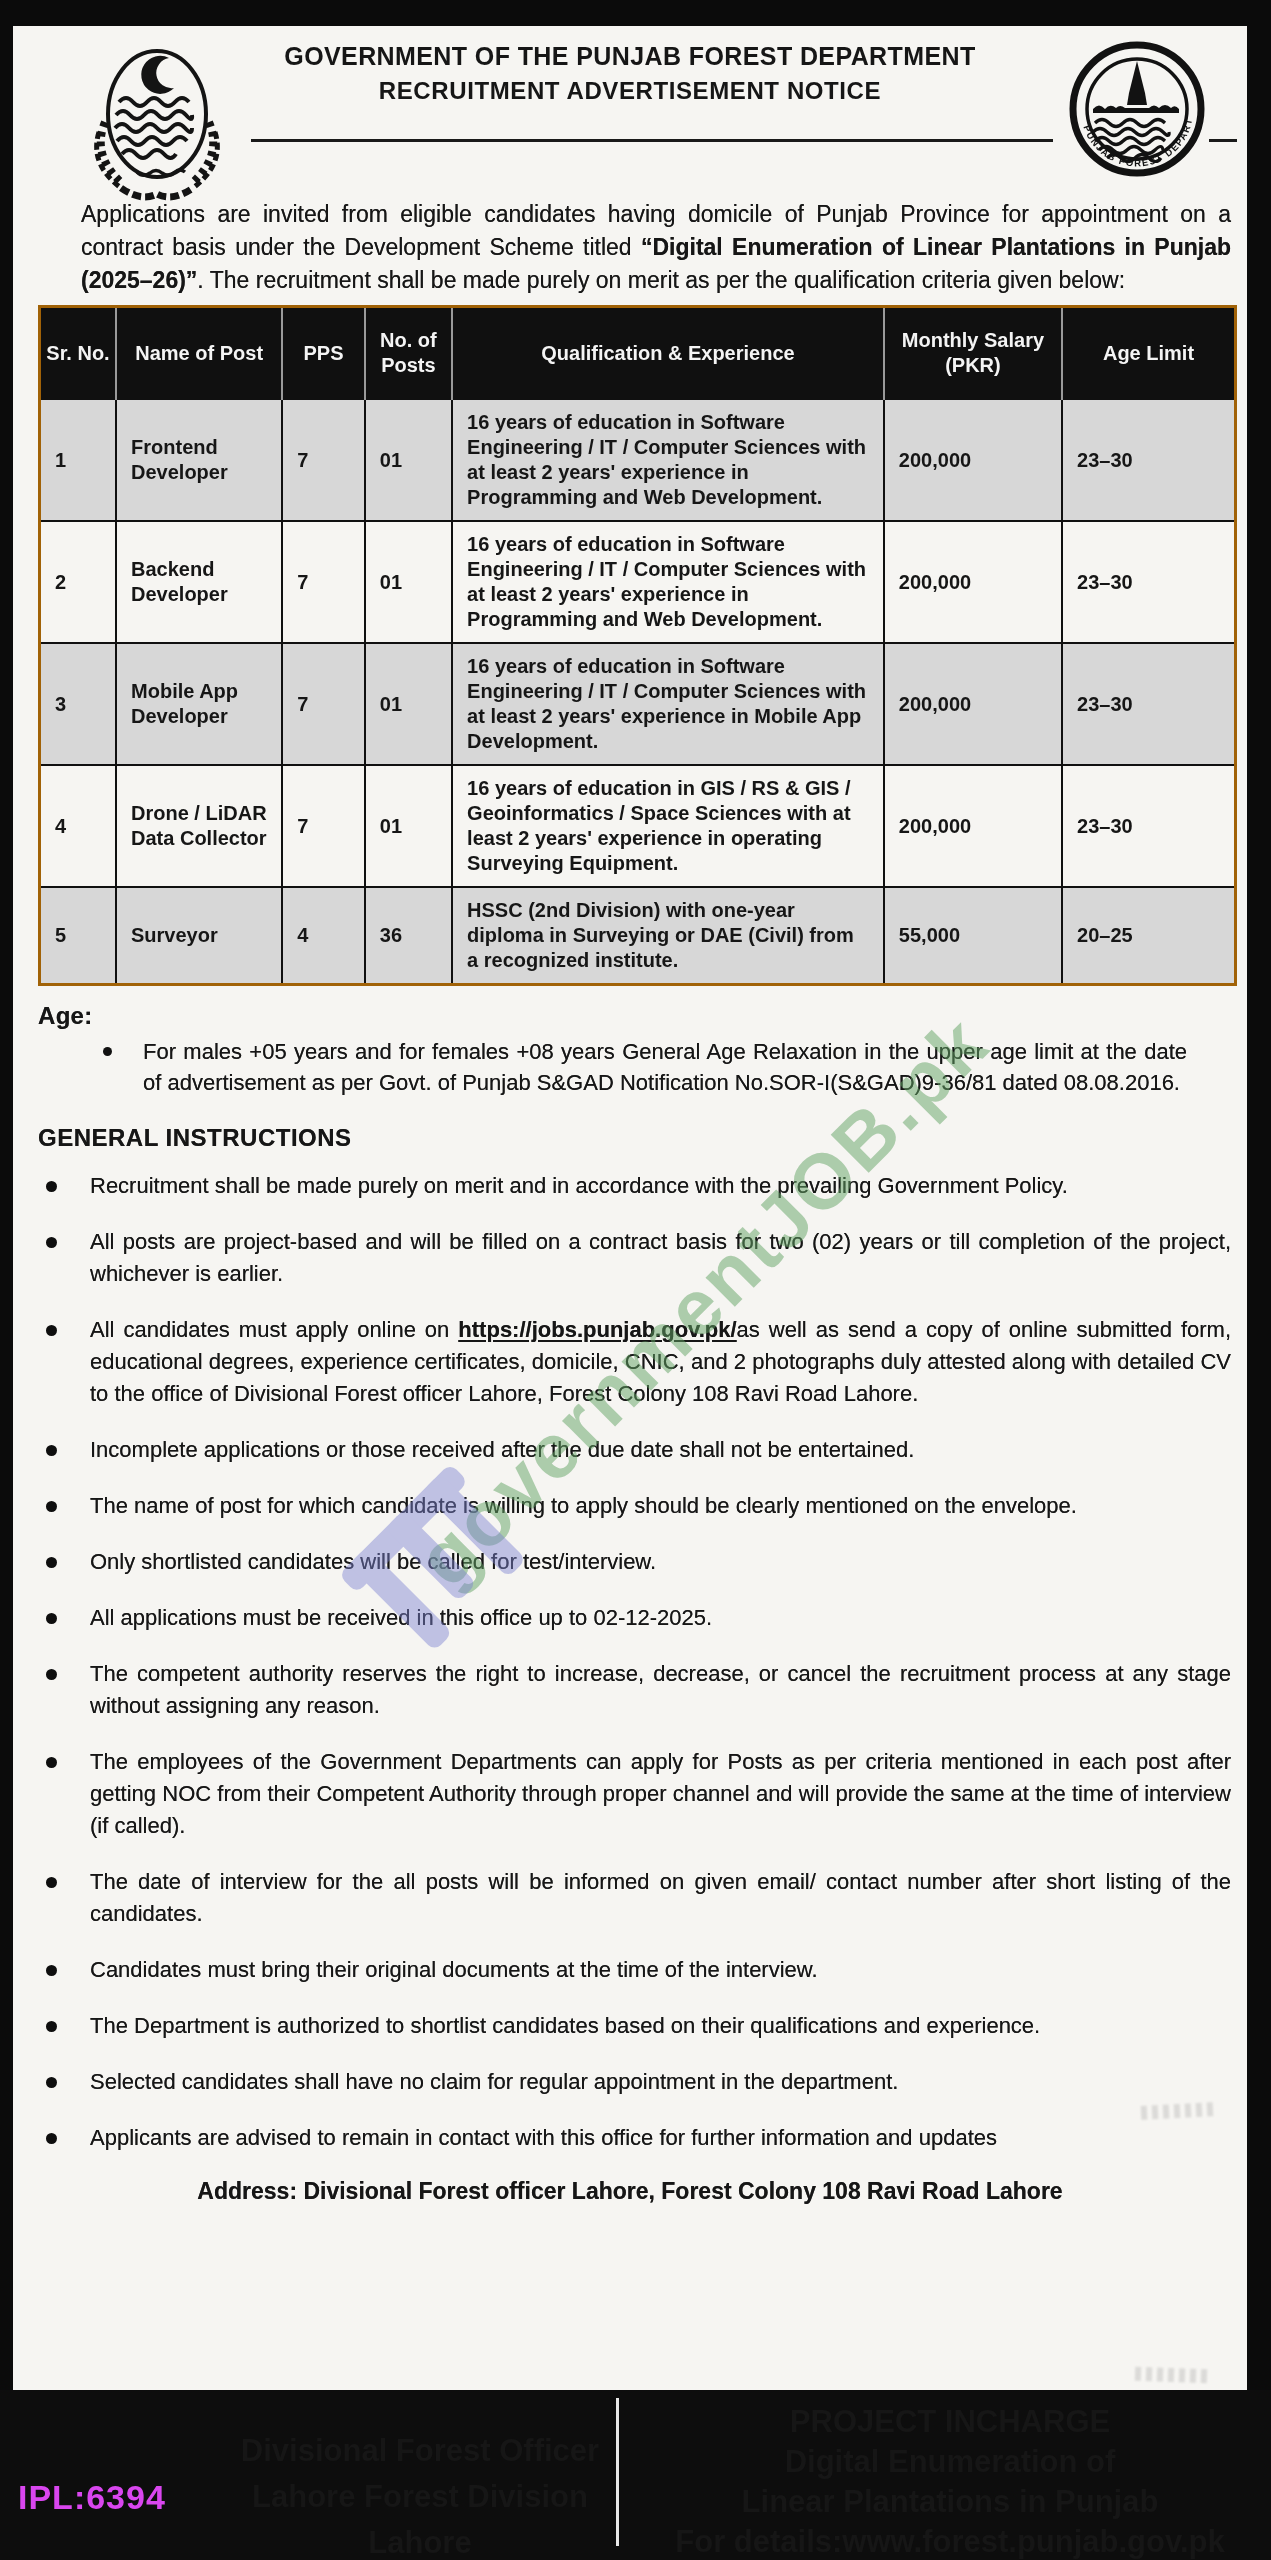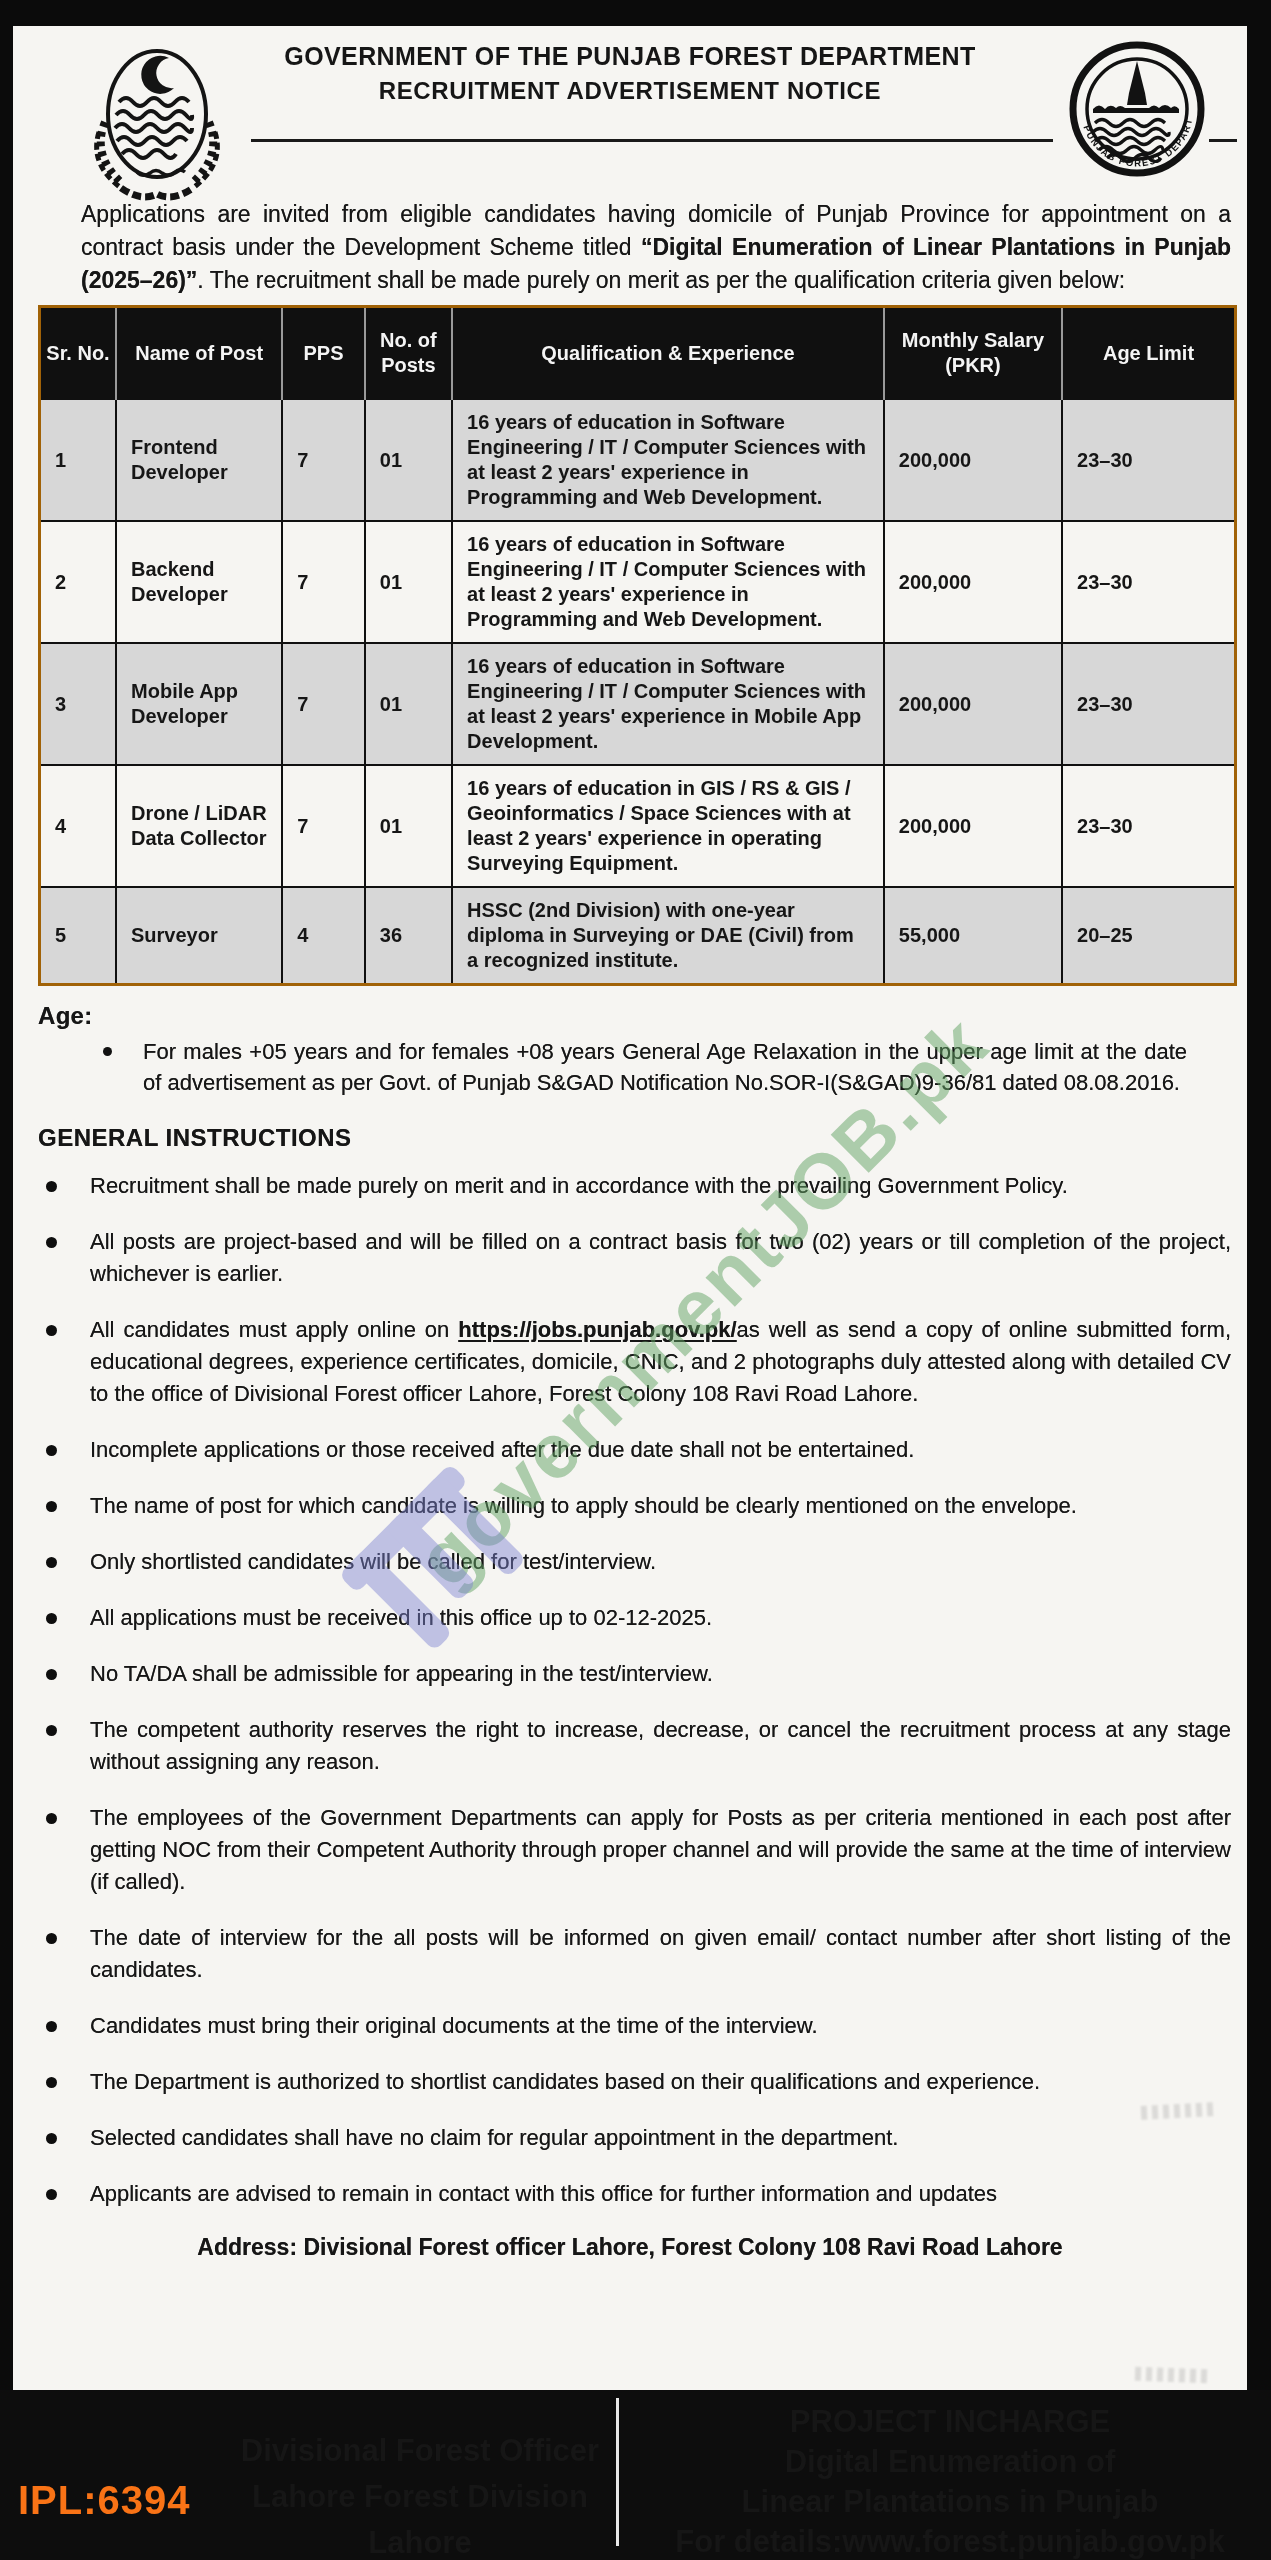--- a/index.html
+++ b/index.html
@@ -40,21 +40,21 @@
   ul.gi{list-style:none;margin:0 16px 0 0;padding:0 0 0 77px;}
   ul.gi li{position:relative;font-size:22px;line-height:32px;margin-bottom:24px;text-align:justify;}
   ul.gi li::before{content:"";position:absolute;left:-44px;top:11px;width:11px;height:11px;border-radius:50%;background:#0e0e0e;}
   .url{text-decoration:underline;text-underline-offset:3px;font-weight:700;margin-top:40px;}
   .address{font-size:23px;font-weight:700;text-align:center;margin:12px 60px 0 60px;}
 
   
   .footbar{position:absolute;left:0;top:2390px;width:1271px;height:170px;background:#0d0d0d;color:#f2f2f2;
            font-family:"Liberation Serif",serif;}
   .ipl{position:absolute;left:18px;top:2478px;font-family:"Liberation Sans",sans-serif;
-       font-size:40px;font-weight:700;color:#f97316;letter-spacing:1px;}
+       font-size:34px;font-weight:700;color:#d946ef;letter-spacing:1px;}
   .foot-office{position:absolute;left:220px;top:2428px;width:400px;text-align:center;
        font-size:31px;font-weight:700;line-height:46px;}
   .foot-divider{position:absolute;left:616px;top:2398px;width:3px;height:148px;background:#e8e8e8;}
   .foot-project{position:absolute;left:650px;top:2402px;width:600px;text-align:center;
        font-size:31px;font-weight:700;line-height:40px;}
 
   
   .wm-text{position:absolute;left:690px;top:1275px;transform:translate(-50%,-50%) rotate(-45deg);
       font-size:78px;font-weight:700;letter-spacing:3px;white-space:nowrap;
       color:rgba(97,164,99,0.5);pointer-events:none;}
@@ -205,21 +205,20 @@
 
     <div class="gi-head inkish">GENERAL INSTRUCTIONS</div>
     <ul class="gi inkish">
       <li>Recruitment shall be made purely on merit and in accordance with the prevailing Government Policy.</li>
       <li>All posts are project-based and will be filled on a contract basis for two (02) years or till completion of the project, whichever is earlier.</li>
       <li><span>All candidates must apply online on </span><span class="url">https://jobs.punjab.gov.pk/</span><span>as well as send a copy of online submitted form, educational degrees, experience certificates, domicile, CNIC, and 2 photographs duly attested along with detailed CV to the office of Divisional Forest officer Lahore, Forest Colony 108 Ravi Road Lahore.</span></li>
       <li>Incomplete applications or those received after the due date shall not be entertained.</li>
       <li>The name of post for which candidate is willing to apply should be clearly mentioned on the envelope.</li>
       <li>Only shortlisted candidates will be called for test/interview.</li>
       <li>All applications must be received in this office up to 02-12-2025.</li>
-      <li>No TA/DA shall be admissible for appearing in the test/interview.</li>
       <li>The competent authority reserves the right to increase, decrease, or cancel the recruitment process at any stage without assigning any reason.</li>
       <li>The employees of the Government Departments can apply for Posts as per criteria mentioned in each post after getting NOC from their Competent Authority through proper channel and will provide the same at the time of interview (if called).</li>
       <li>The date of interview for the all posts will be informed on given email/ contact number after short listing of the candidates.</li>
       <li>Candidates must bring their original documents at the time of the interview.</li>
       <li>The Department is authorized to shortlist candidates based on their qualifications and experience.</li>
       <li>Selected candidates shall have no claim for regular appointment in the department.</li>
       <li>Applicants are advised to remain in contact with this office for further information and updates</li>
     </ul>
 
     <div class="address inkish">Address: Divisional Forest officer Lahore, Forest Colony 108 Ravi Road Lahore</div>

